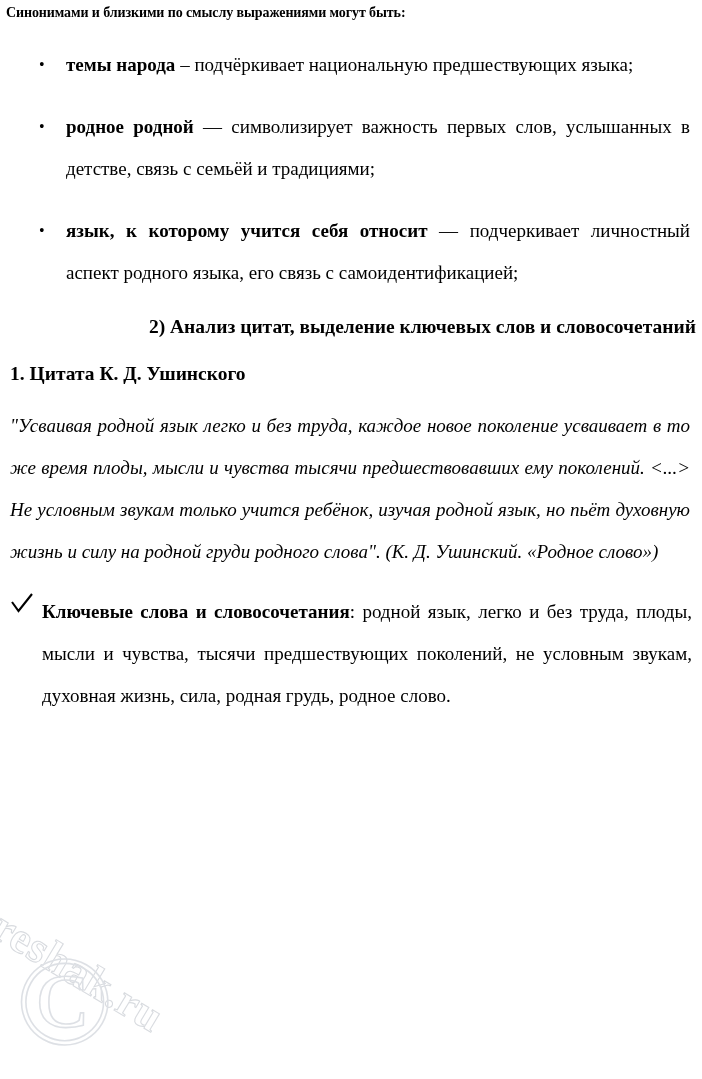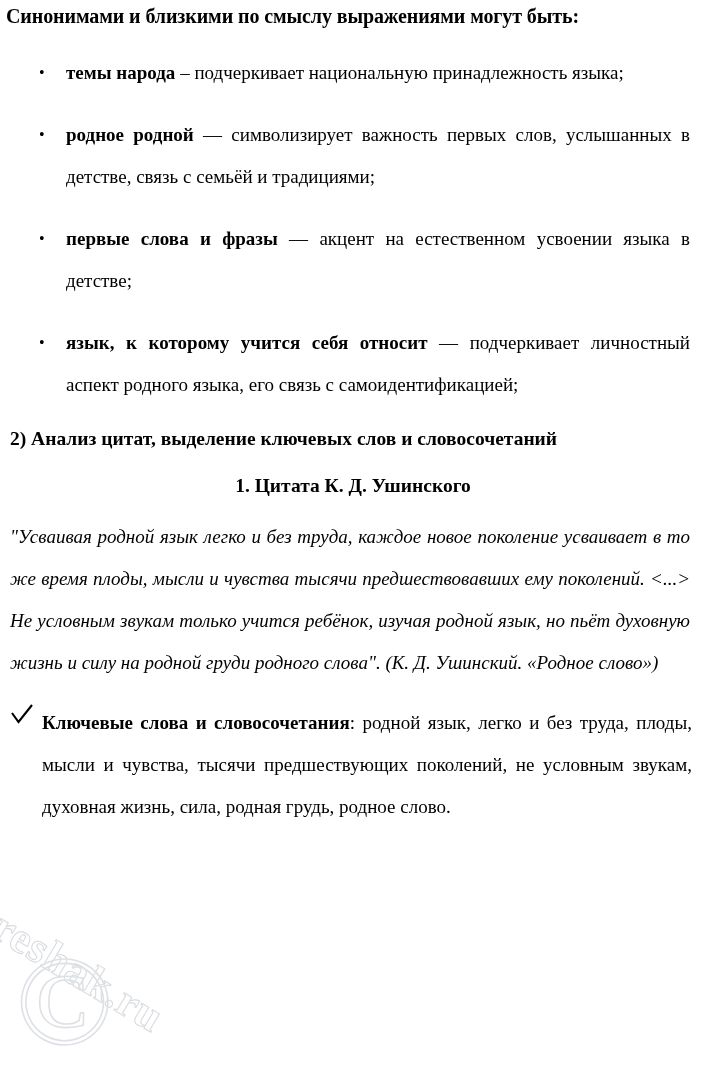--- a/index.html
+++ b/index.html
@@ -64,21 +64,21 @@
 
   
   .content {
     position: relative;
     z-index: 2;
   }
 
   h1.doc-heading {
     margin: 0;
     padding: 4px 0 0 0;
-    font-size: 20px;
+    font-size: 14px;
     font-weight: 700;
     line-height: 1.28;
     letter-spacing: -0.1px;
     white-space: nowrap;
   }
 
   ul.syn-list {
     list-style: none;
     margin: 0;
     padding: 0;
@@ -114,29 +114,29 @@
     text-justify: inter-word;
   }
 
   h2.sect-heading {
     margin: 0;
     padding: 20px 0 0 4px;
     font-size: 19.5px;
     font-weight: 700;
     line-height: 1.3;
     white-space: nowrap;
+    text-align: right;
   }
   h3.sub-heading {
     margin: 0;
     padding: 22px 0 0 4px;
     font-size: 19.5px;
     font-weight: 700;
     line-height: 1.3;
     white-space: nowrap;
-    text-align: center;
   }
 
   p.quote-par {
     margin: 0;
     padding: 18px 6px 0 4px;
     font-size: 19px;
     line-height: 42px;
     font-style: italic;
     text-align: justify;
     text-justify: inter-word;
@@ -171,27 +171,24 @@
     <div class="wm-text">reshak.ru</div>
     <div class="wm-copy">©</div>
   </div>
 
   <div class="content">
 
     <h1 class="doc-heading">Синонимами и близкими по смыслу выражениями могут быть:</h1>
 
     <ul class="syn-list">
       <li>
-        <span class="lead">темы народа</span><span> – подчеркивает национальную принадлежность языка;</span>
+        <span class="lead">темы народа</span><span> – подчёркивает национальную предшествующих языка;</span>
       </li>
       <li>
         <span class="lead">родное родной</span><span> — символизирует важность первых слов, услышанных в детстве, связь с семьёй и традициями;</span>
-      </li>
-      <li>
-        <span class="lead">первые слова и фразы</span><span> — акцент на естественном усвоении языка в детстве;</span>
       </li>
       <li>
         <span class="lead">язык, к которому учится себя относит</span><span> — подчеркивает личностный аспект родного языка, его связь с самоидентификацией;</span>
       </li>
     </ul>
 
 
     <h2 class="sect-heading">2) Анализ цитат, выделение ключевых слов и словосочетаний</h2>
 
     <h3 class="sub-heading">1. Цитата К. Д. Ушинского</h3>

